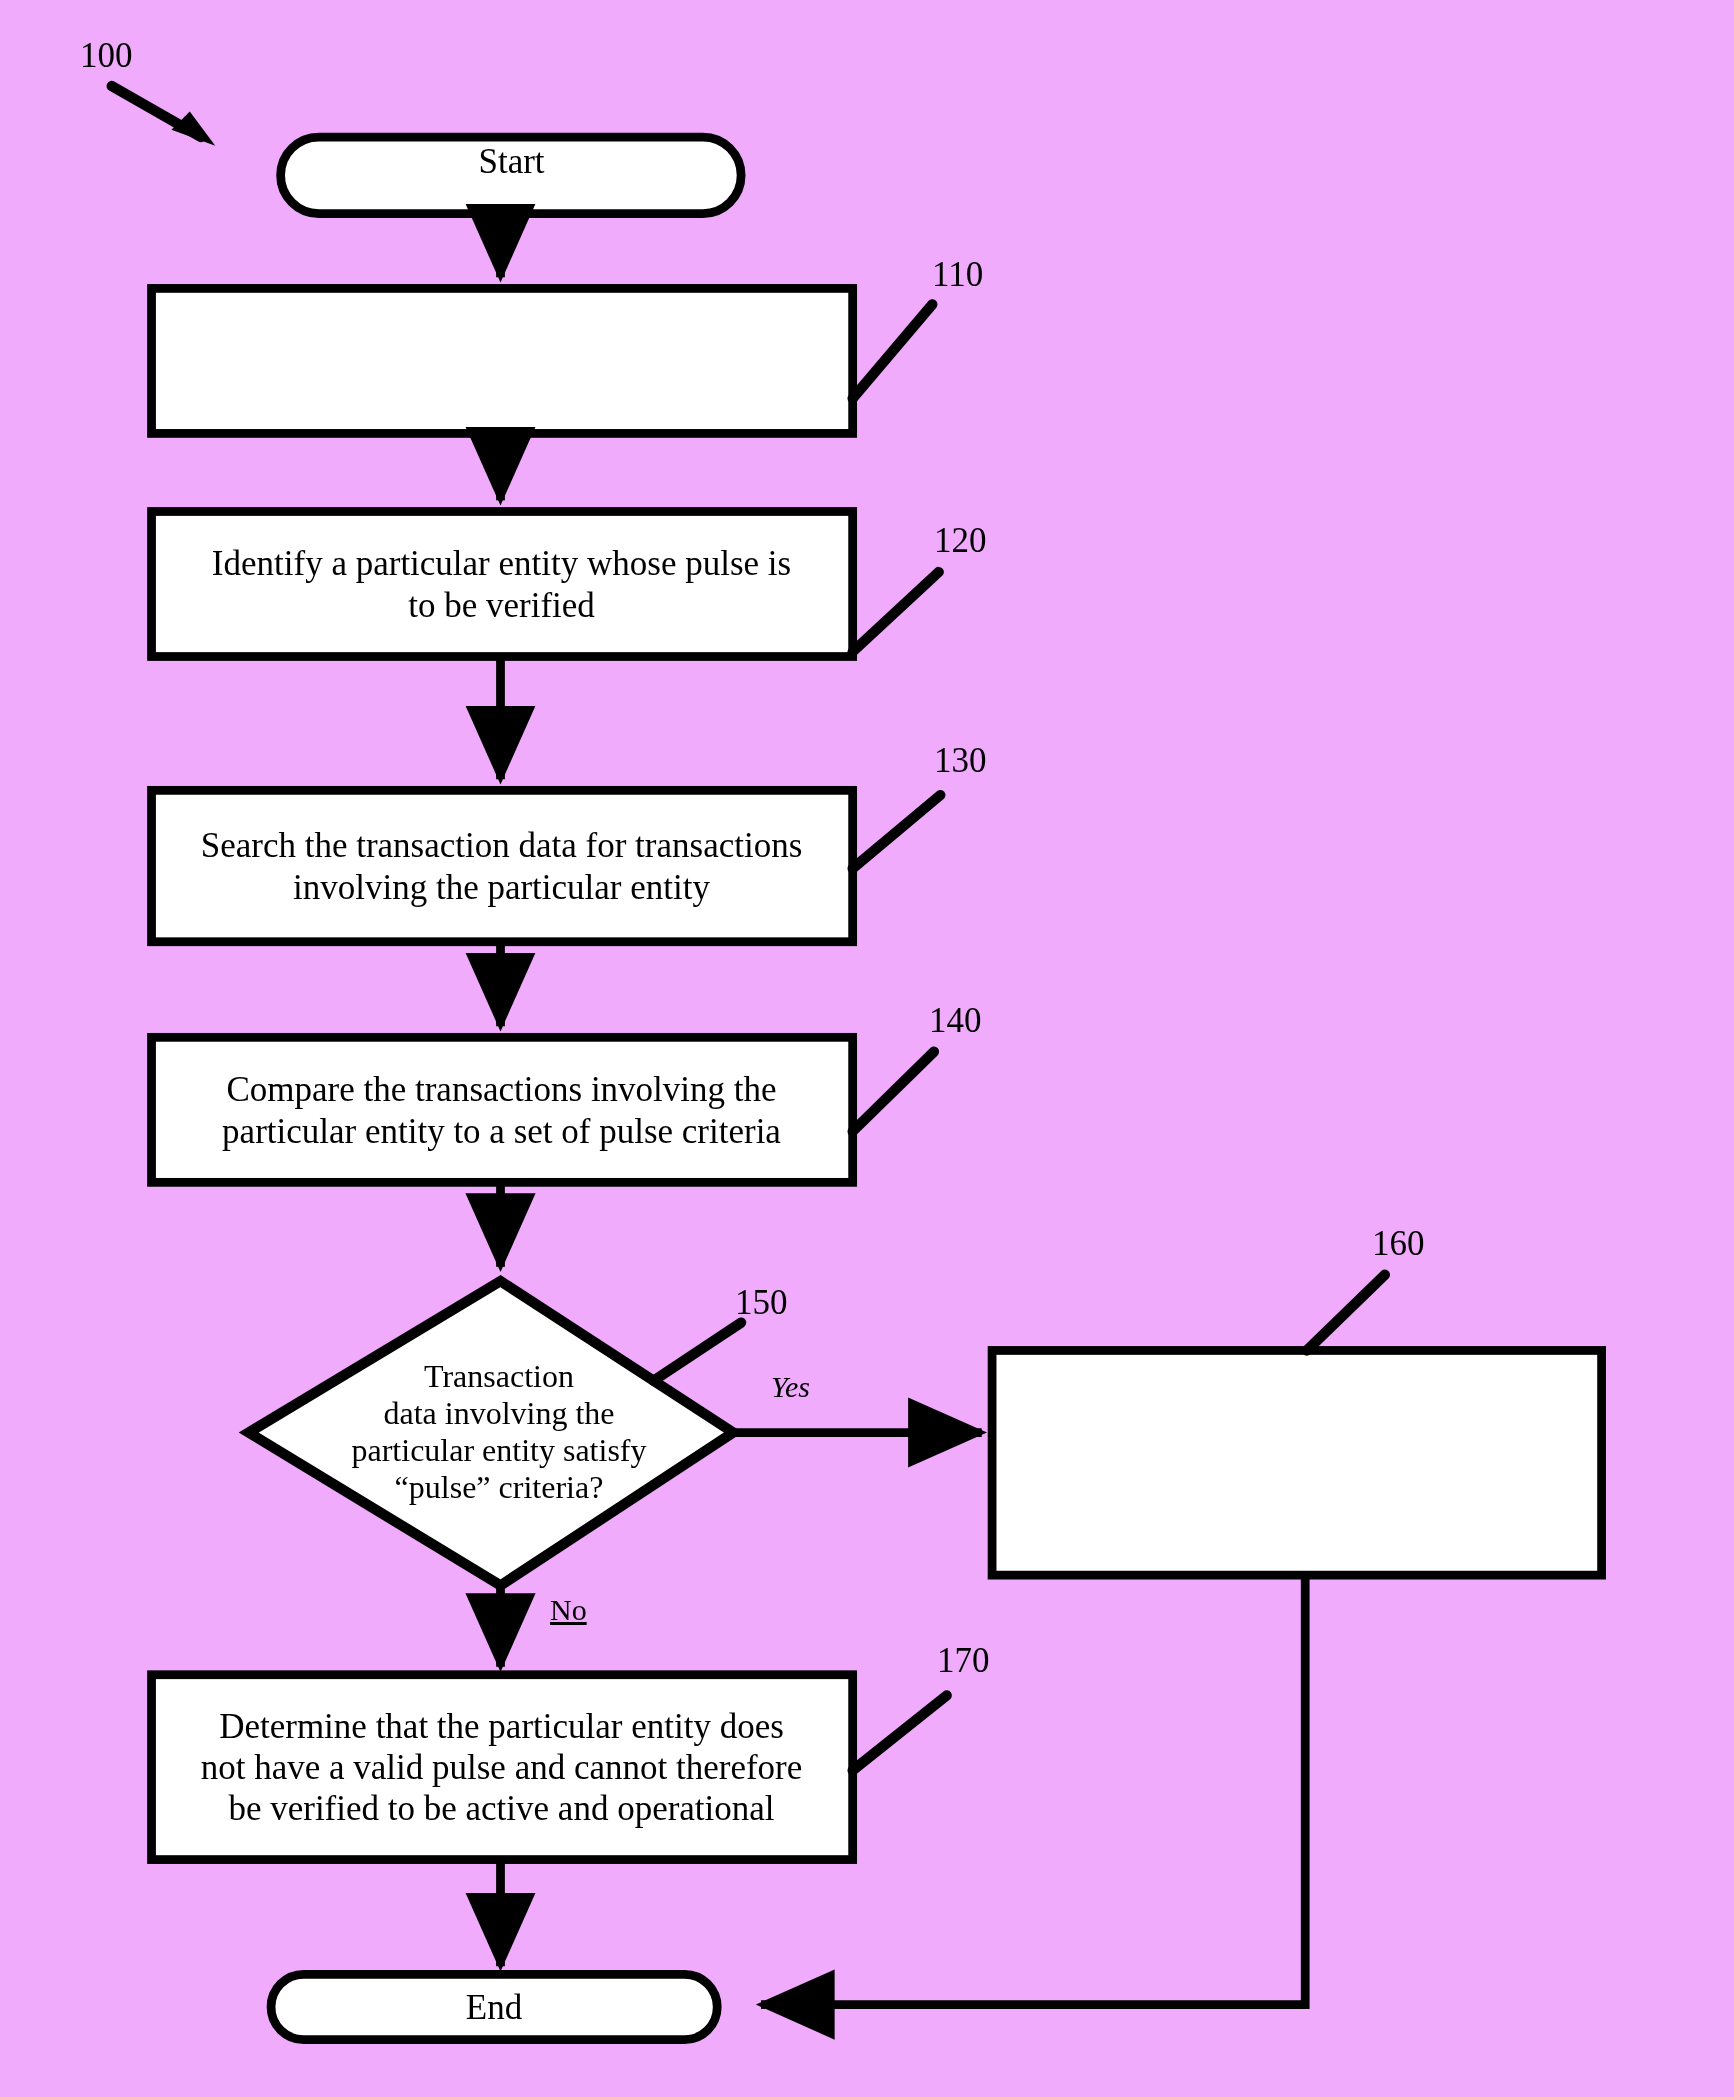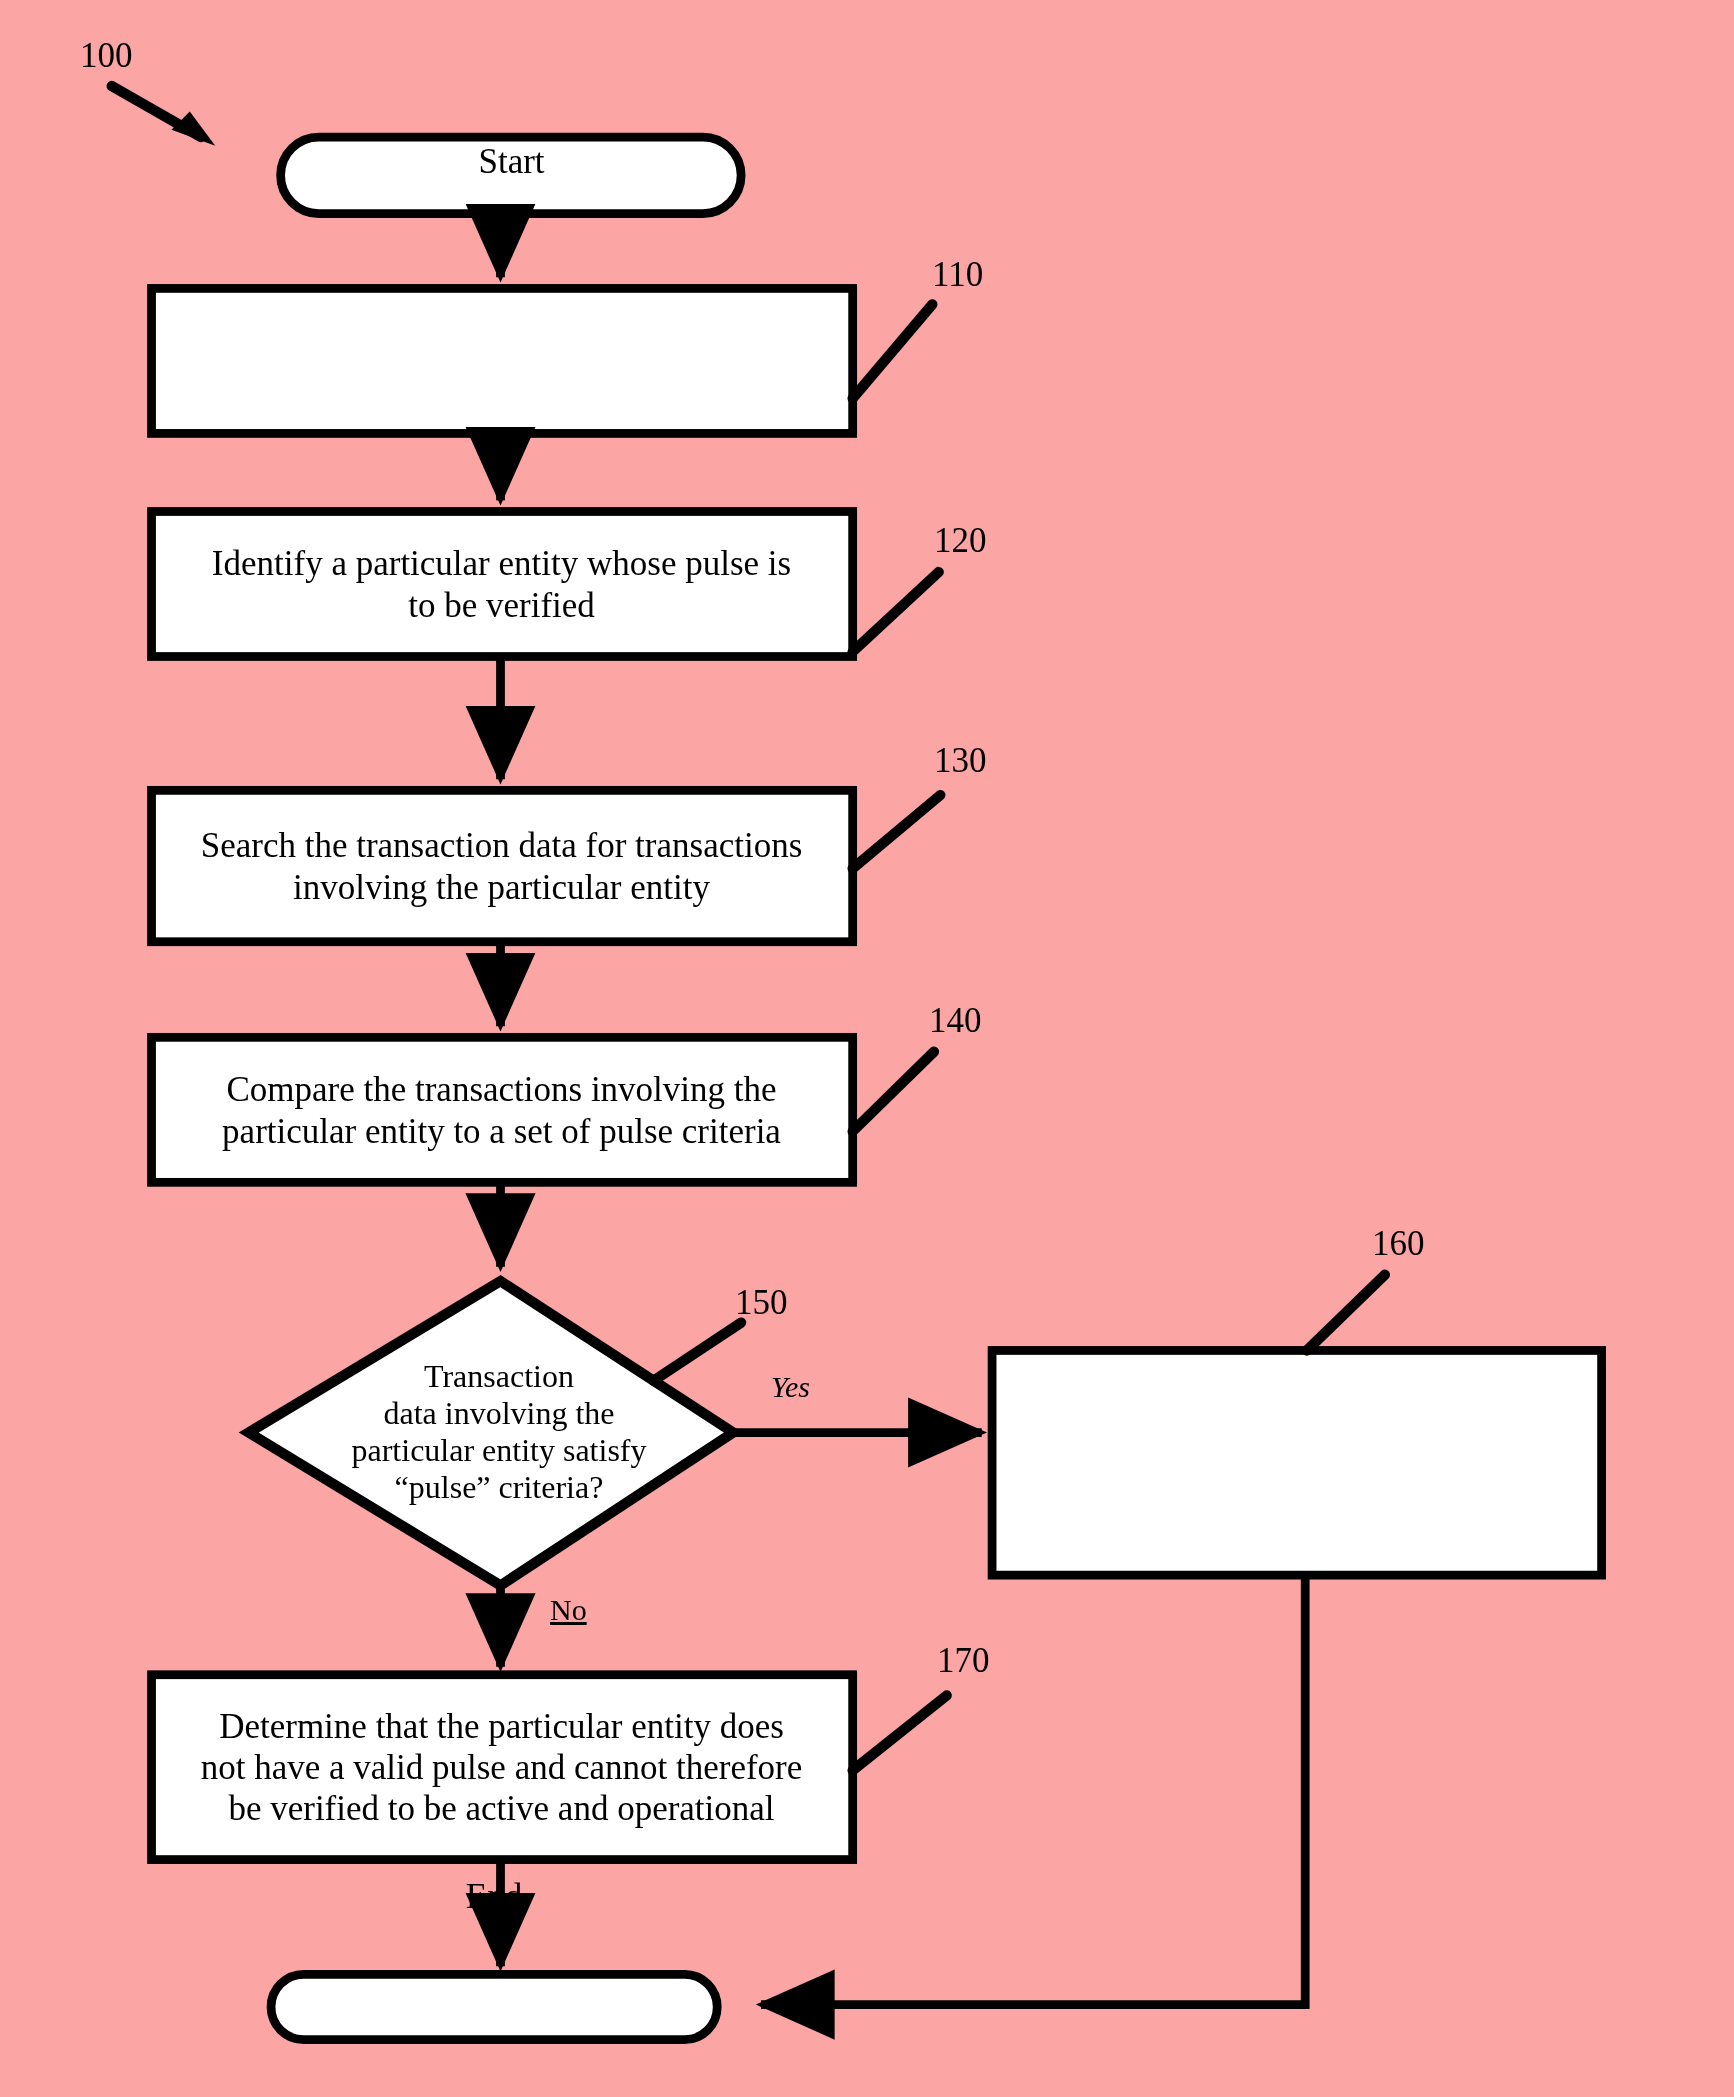--- a/index.html
+++ b/index.html
@@ -8,21 +8,21 @@
     background: #ffffff;
   }
   body {
     font-family: "Liberation Serif", "DejaVu Serif", serif;
     color: #000000;
   }
   #canvas {
     position: relative;
     width: 1734px;
     height: 2097px;
-    background: #fca5a5;
+    background: #f0abfc;
     overflow: hidden;
   }
   #flow-svg {
     position: absolute;
     left: 0;
     top: 0;
     width: 1734px;
     height: 2097px;
   }
   .node-text {
@@ -151,16 +151,16 @@
   <div class="edge-label" style="left:771px; top:1372px;font-style:italic;">Yes</div>
   <div class="edge-label" style="left:550px; top:1595px;text-decoration:underline;">No</div>
 
   <div class="ref-label" style="left:1372px; top:1226px;">160</div>
 
   <div class="node-text process-text" style="left:151px; top:1675px; width:701px; height:185px;">Determine that the particular entity does
 not have a valid pulse and cannot therefore
 be verified to be active and operational</div>
   <div class="ref-label" style="left:937px; top:1643px;">170</div>
 
-  <div class="node-text terminal-text" style="left:271px; top:1864px; width:446px; height:65px;font-family:Liberation Serif, serif;">End</div>
+  <div class="node-text terminal-text" style="left:271px; top:1975px; width:446px; height:65px;font-family:Liberation Serif, serif;">End</div>
 
 </div>
 
 
 </body></html>

